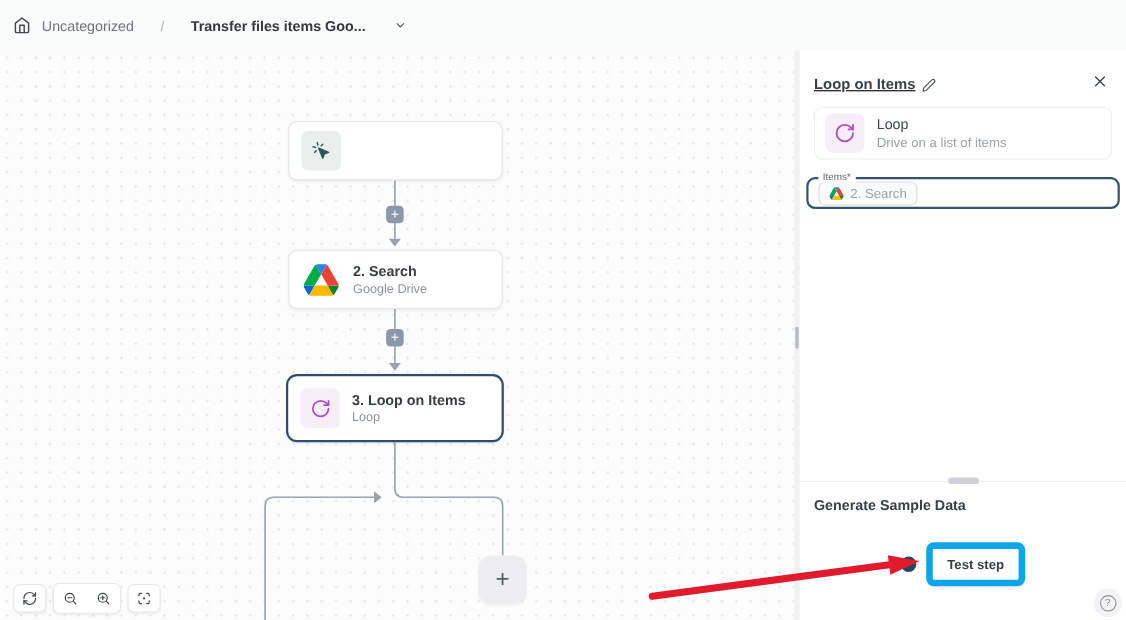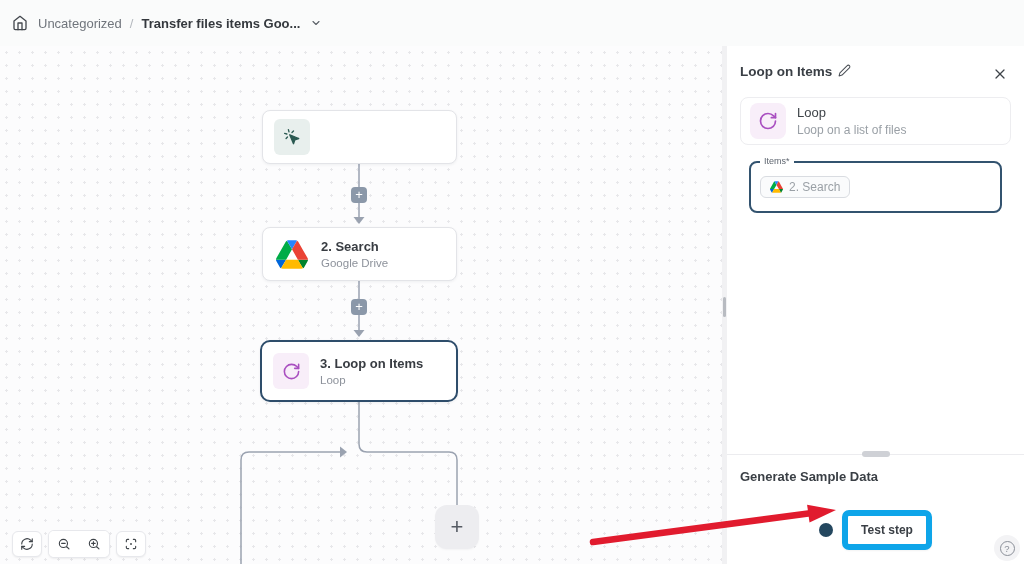--- a/index.html
+++ b/index.html
@@ -5,21 +5,21 @@
   * { margin:0; padding:0; box-sizing:border-box; }
   html,body { width:1024px; height:564px; font-family:"Liberation Sans", sans-serif; }
   .app { position:relative; width:1024px; height:564px; overflow:hidden; background:#fff; }
 
   
   header { position:absolute; left:0; top:0; width:1024px; height:46px; background:#fafbfb;
            display:flex; align-items:center; justify-content:space-between; padding:0 12px; z-index:10; }
   .h-left { display:flex; align-items:center; gap:10px; }
   .icon-btn { display:inline-flex; align-items:center; justify-content:center; color:#44484e;
               background:none; border:none; cursor:pointer; }
-  .crumbs { display:flex; align-items:center; gap:8px; font-size:13px; }
+  .crumbs { display:flex; align-items:center; gap:24px; font-size:13px; }
   .crumb-folder { color:#70757c; }
   .crumb-sep { color:#b4b8be; }
   .crumb-current { color:#34383d; font-weight:700; }
   .chev { color:#5a5f66; display:inline-flex; margin-left:2px; }
   .h-right { display:flex; align-items:center; gap:18px; }
   .hbtn { display:inline-flex; align-items:center; gap:6px; background:none; border:none;
           font-size:12.5px; color:#3f444a; cursor:pointer; font-family:inherit; }
   .hbtn svg { color:#4a4f56; }
   .orange-dot { width:7px; height:7px; border-radius:50%; background:#f97316; margin-left:2px; }
   .publish { background:#1f4b5e; color:#fff; border:none; border-radius:7px; padding:8px 17px;
@@ -59,37 +59,37 @@
   .zgroup { display:flex; background:#fff; border:1px solid #e7e8ec; border-radius:6px;
             box-shadow:0 1px 2px rgba(0,0,0,.06); overflow:hidden; }
 
   
   .gap-strip { position:absolute; left:722px; top:46px; width:5px; height:518px; background:#f1f1f3; z-index:11; }
   .grab { position:absolute; left:1px; top:251px; width:3px; height:20px; border-radius:2px; background:#b8bbc1; }
 
   
   .panel { position:absolute; left:727px; top:46px; width:297px; height:518px; background:#fff;
            display:flex; flex-direction:column; z-index:10; }
-  .p-head { display:flex; align-items:flex-start; padding:18px 14px 13px 13px; }
+  .p-head { display:flex; align-items:flex-end; padding:18px 14px 13px 13px;text-decoration:underline; }
   .p-title { font-size:13.5px; font-weight:700; color:#3a3f45; }
   .pencil { display:inline-flex; color:#4a4f56; margin-left:6px; cursor:pointer; }
   .close { margin-left:auto; background:none; border:none; color:#3f444a; cursor:pointer; display:flex; padding:2px; }
   .p-card { margin:0 13px; border:1px solid #ededf0; border-radius:8px; padding:5px 9px; display:flex;
             align-items:center; gap:11px; min-height:46px; }
   .picon { width:36px; height:36px; border-radius:8px; background:#f8eef9; color:#a94fc0;
            display:flex; align-items:center; justify-content:center; flex:0 0 auto; }
   .pc-t { font-size:13px; color:#3f4449; margin-bottom:3px; }
   .pc-s { font-size:12px; color:#9aa0a6; }
-  .items-field { position:relative; margin:16px 22px 0; height:52px; border:2px solid #33536f;
+  .items-field { position:relative; margin:16px 6px 0; height:29px; border:2px solid #33536f;
                  border-radius:8px; display:flex; align-items:center; padding:0 9px; cursor:text; }
   .legend { position:absolute; top:-7px; left:9px; font-size:9px; color:#5f6670; background:#fff; padding:0 4px; }
   .chip { display:inline-flex; align-items:center; gap:6px; border:1px solid #d9dce1; background:#fafbfc;
           border-radius:6px; padding:3px 9px; font-size:12px; color:#9aa0a6; cursor:pointer; }
   .p-spacer { flex:1; }
-  .p-bottom { position:relative; height:110px; border-top:1px solid #ececef; padding:14px 13px; }
+  .p-bottom { position:relative; height:127px; border-top:1px solid #ececef; padding:14px 13px; }
   .drag-handle { position:absolute; top:-4px; left:50%; transform:translateX(-50%); width:28px; height:6px;
                  border-radius:3px; background:#cfd1d6; cursor:row-resize; }
   .gsd-title { font-size:13px; font-weight:700; color:#3a3f45; }
   .test-row { margin-top:26px; display:flex; align-items:center; justify-content:center; gap:9px; }
   .navy-dot { width:14px; height:14px; border-radius:50%; background:#24475f; }
   .test-btn { background:#fff; border:6px solid #0ea5e9; border-radius:7px; padding:7px 13px; font-size:12px;
               font-weight:700; color:#3a3f45; cursor:pointer; box-shadow:0 1px 2px rgba(0,0,0,.05); font-family:inherit; }
   .help { position:absolute; right:4px; bottom:3px; width:26px; height:26px; border-radius:50%;
           background:#f3f3f5; border:none; cursor:pointer; display:flex; align-items:center; justify-content:center; }
   .qmark { width:15px; height:15px; border:1px solid #8a8f98; border-radius:50%; color:#8a8f98; font-size:9.5px;
@@ -245,21 +245,21 @@
 
     <div class="p-card">
       <div class="picon">
         <svg width="20" height="20" viewBox="0 0 24 24" fill="none" stroke="currentColor" stroke-width="2" stroke-linecap="round" stroke-linejoin="round">
             <path d="M21 12a9 9 0 1 1-9-9c2.52 0 4.93 1 6.74 2.74L21 8"></path>
             <path d="M21 3v5h-5"></path>
           </svg>
       </div>
       <div>
         <div class="pc-t">Loop</div>
-        <div class="pc-s">Loop on a list of files</div>
+        <div class="pc-s">Drive on a list of items</div>
       </div>
     </div>
 
     <div class="items-field">
       <span class="legend">Items*</span>
       <span class="chip">
         <svg width="13" height="12" viewBox="0 0 87.3 78">
             <path fill="#0066da" d="m6.6 66.85 3.85 6.65c.8 1.4 1.95 2.5 3.3 3.3l13.75-23.8h-27.5c0 1.55.4 3.1 1.2 4.5z"></path>
             <path fill="#00ac47" d="m43.65 25-13.75-23.8c-1.35.8-2.5 1.9-3.3 3.3l-25.4 44a9.06 9.06 0 0 0-1.2 4.5h27.5z"></path>
             <path fill="#00832d" d="m73.55 76.8c1.35-.8 2.5-1.9 3.3-3.3l1.6-2.75 7.65-13.25c.8-1.4 1.2-2.95 1.2-4.5h-27.5l5.85 11.5z"></path>

